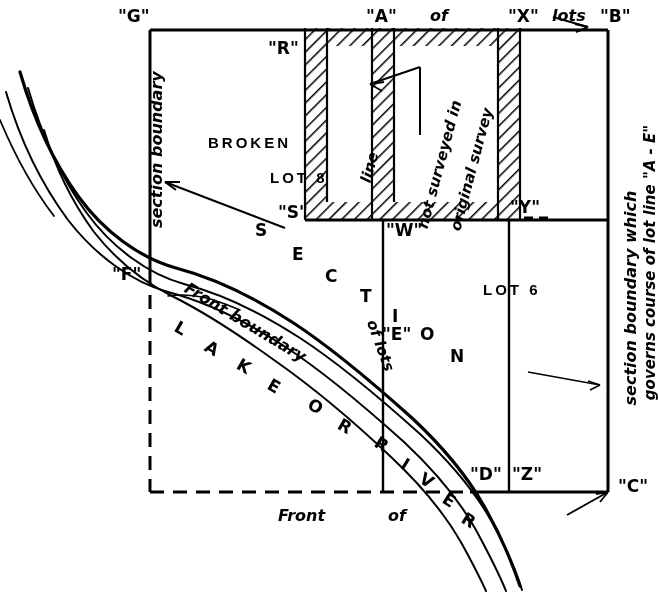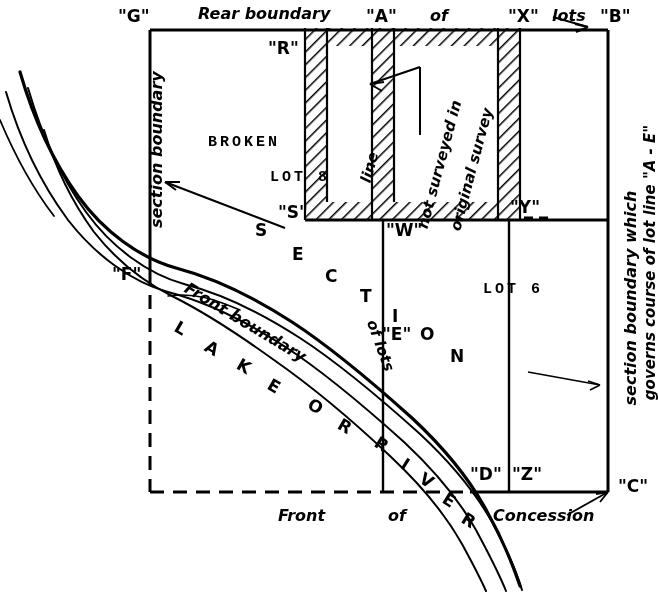--- a/index.html
+++ b/index.html
@@ -5,21 +5,21 @@
   html,body{margin:0;padding:0;background:#ffffff;}
   #stage{position:relative;width:658px;height:592px;background:#fff;overflow:hidden;
          font-family:"DejaVu Sans",sans-serif;color:#000;}
   #stage svg{position:absolute;left:0;top:0;width:658px;height:592px;}
   .lbl{position:absolute;white-space:nowrap;color:#000;line-height:1;}
   
   .pt{font-family:"DejaVu Sans",sans-serif;font-weight:bold;font-size:17px;letter-spacing:0px;}
   
   .it{font-family:"DejaVu Sans",sans-serif;font-style:italic;font-weight:bold;font-size:16px;}
   
-  .blk{font-family:Liberation Mono, monospace;font-weight:bold;font-size:15px;letter-spacing:3px;}
+  .blk{font-family:Liberation Sans, sans-serif;font-weight:bold;font-size:15px;letter-spacing:3px;}
   .big{font-family:"DejaVu Sans",sans-serif;font-weight:bold;font-size:17px;}
 </style>
 </head>
 <body>
 
 <div id="stage">
 
   <svg viewBox="0 0 658 592">
     <defs>
       <pattern id="hatch" width="9" height="9" patternUnits="userSpaceOnUse" patternTransform="rotate(45)">
@@ -121,21 +121,20 @@
   <div class="lbl pt" style="left:268px;top:40px;">"R"</div>
   <div class="lbl pt" style="left:278px;top:204px;">"S"</div>
   <div class="lbl pt" style="left:386px;top:222px;">"W"</div>
   <div class="lbl pt" style="left:510px;top:199px;">"Y"</div>
   <div class="lbl pt" style="left:112px;top:266px;">"F"</div>
   <div class="lbl pt" style="left:382px;top:326px;">"E"</div>
   <div class="lbl pt" style="left:470px;top:466px;">"D"</div>
   <div class="lbl pt" style="left:512px;top:466px;">"Z"</div>
   <div class="lbl pt" style="left:618px;top:478px;">"C"</div>
 
-  <div class="lbl it" style="left:198px;top:6px;">Rear  boundary</div>
   <div class="lbl it" style="left:430px;top:8px;">of</div>
   <div class="lbl it" style="left:552px;top:8px;">lots</div>
 
   <div class="lbl it" style="left:87px;top:150px;width:140px;text-align:center;
        transform:rotate(-90deg);transform-origin:center center;">section   boundary</div>
 
   <div class="lbl it" style="left:456px;top:290px;width:350px;text-align:center;
        transform:rotate(-90deg);transform-origin:center center;">section    boundary   which</div>
 
   <div class="lbl it" style="left:440px;top:255px;width:420px;text-align:center;font-size:15px;
@@ -173,15 +172,14 @@
   <div class="lbl big" style="left:308px;top:398px;transform:rotate(30deg);">O</div>
   <div class="lbl big" style="left:338px;top:418px;transform:rotate(30deg);">R</div>
   <div class="lbl big" style="left:375px;top:436px;transform:rotate(32deg);">R</div>
   <div class="lbl big" style="left:402px;top:456px;transform:rotate(32deg);">I</div>
   <div class="lbl big" style="left:420px;top:472px;transform:rotate(32deg);">V</div>
   <div class="lbl big" style="left:443px;top:492px;transform:rotate(32deg);">E</div>
   <div class="lbl big" style="left:462px;top:512px;transform:rotate(32deg);">R</div>
 
   <div class="lbl it" style="left:278px;top:508px;">Front</div>
   <div class="lbl it" style="left:388px;top:508px;">of</div>
-  <div class="lbl it" style="left:493px;top:508px;">Concession</div>
 
 </div>
 
 </body></html>

